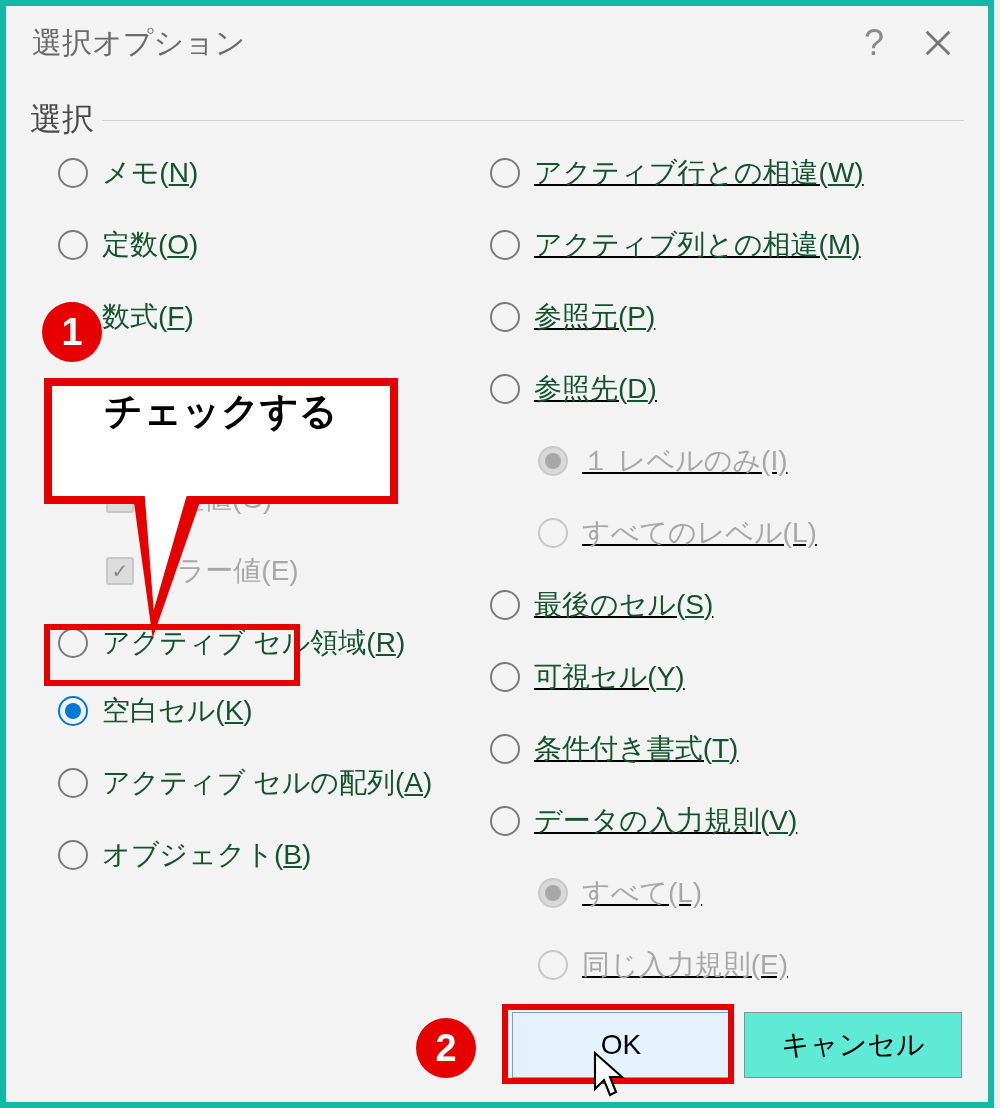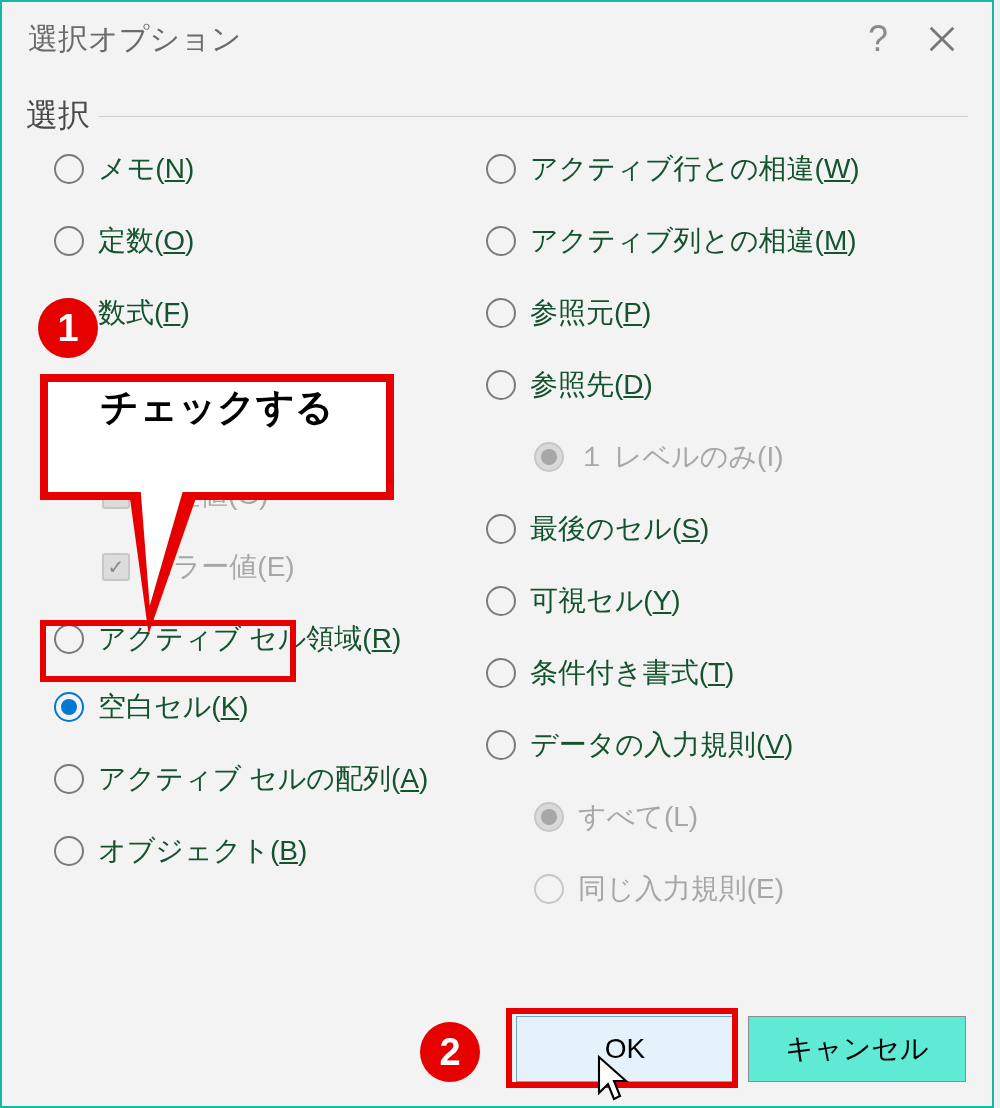--- a/index.html
+++ b/index.html
@@ -10,21 +10,21 @@
       height: 1108px;
       position: relative;
     }
     .dialog {
       position: absolute;
       top: 0;
       left: 0;
       width: 994px;
       height: 1108px;
       background: #f3f3f3;
-      border: 2px solid #14b8a6;
+      border: 6px solid #14b8a6;
     }
     .titlebar {
       display: flex;
       align-items: center;
       height: 74px;
       padding: 0 18px 0 26px;
     }
     .titlebar .title {
       flex: 1;
       font-size: 30px;
@@ -67,21 +67,21 @@
     .options-grid {
       display: flex;
       padding-top: 52px;
     }
     .col {
       display: flex;
       flex-direction: column;
       gap: 34px;
     }
     .col-left { width: 460px; padding-left: 28px; }
-    .col-right { flex: 1; }
+    .col-right { flex: 1; text-decoration: underline; }
     .radio-item {
       display: flex;
       align-items: center;
       gap: 14px;
       font-size: 28px;
       color: #14532d;
     }
     .radio-item.disabled { color: #a7a7a7; }
     .radio-circle {
       width: 30px;
@@ -298,20 +298,24 @@
           <span><span>参照元(</span><span class="u">P</span><span>)</span></span>
         </label>
         <label class="radio-item">
           <span class="radio-circle"></span>
           <span><span>参照先(</span><span class="u">D</span><span>)</span></span>
         </label>
         <label class="radio-item disabled selected sub-indent">
           <span class="radio-circle"></span>
           <span>１ レベルのみ(I)</span>
         </label>
+        <label class="radio-item disabled sub-indent">
+          <span class="radio-circle"></span>
+          <span>すべてのレベル(L)</span>
+        </label>
         <label class="radio-item">
           <span class="radio-circle"></span>
           <span><span>最後のセル(</span><span class="u">S</span><span>)</span></span>
         </label>
         <label class="radio-item">
           <span class="radio-circle"></span>
           <span><span>可視セル(</span><span class="u">Y</span><span>)</span></span>
         </label>
         <label class="radio-item">
           <span class="radio-circle"></span>

